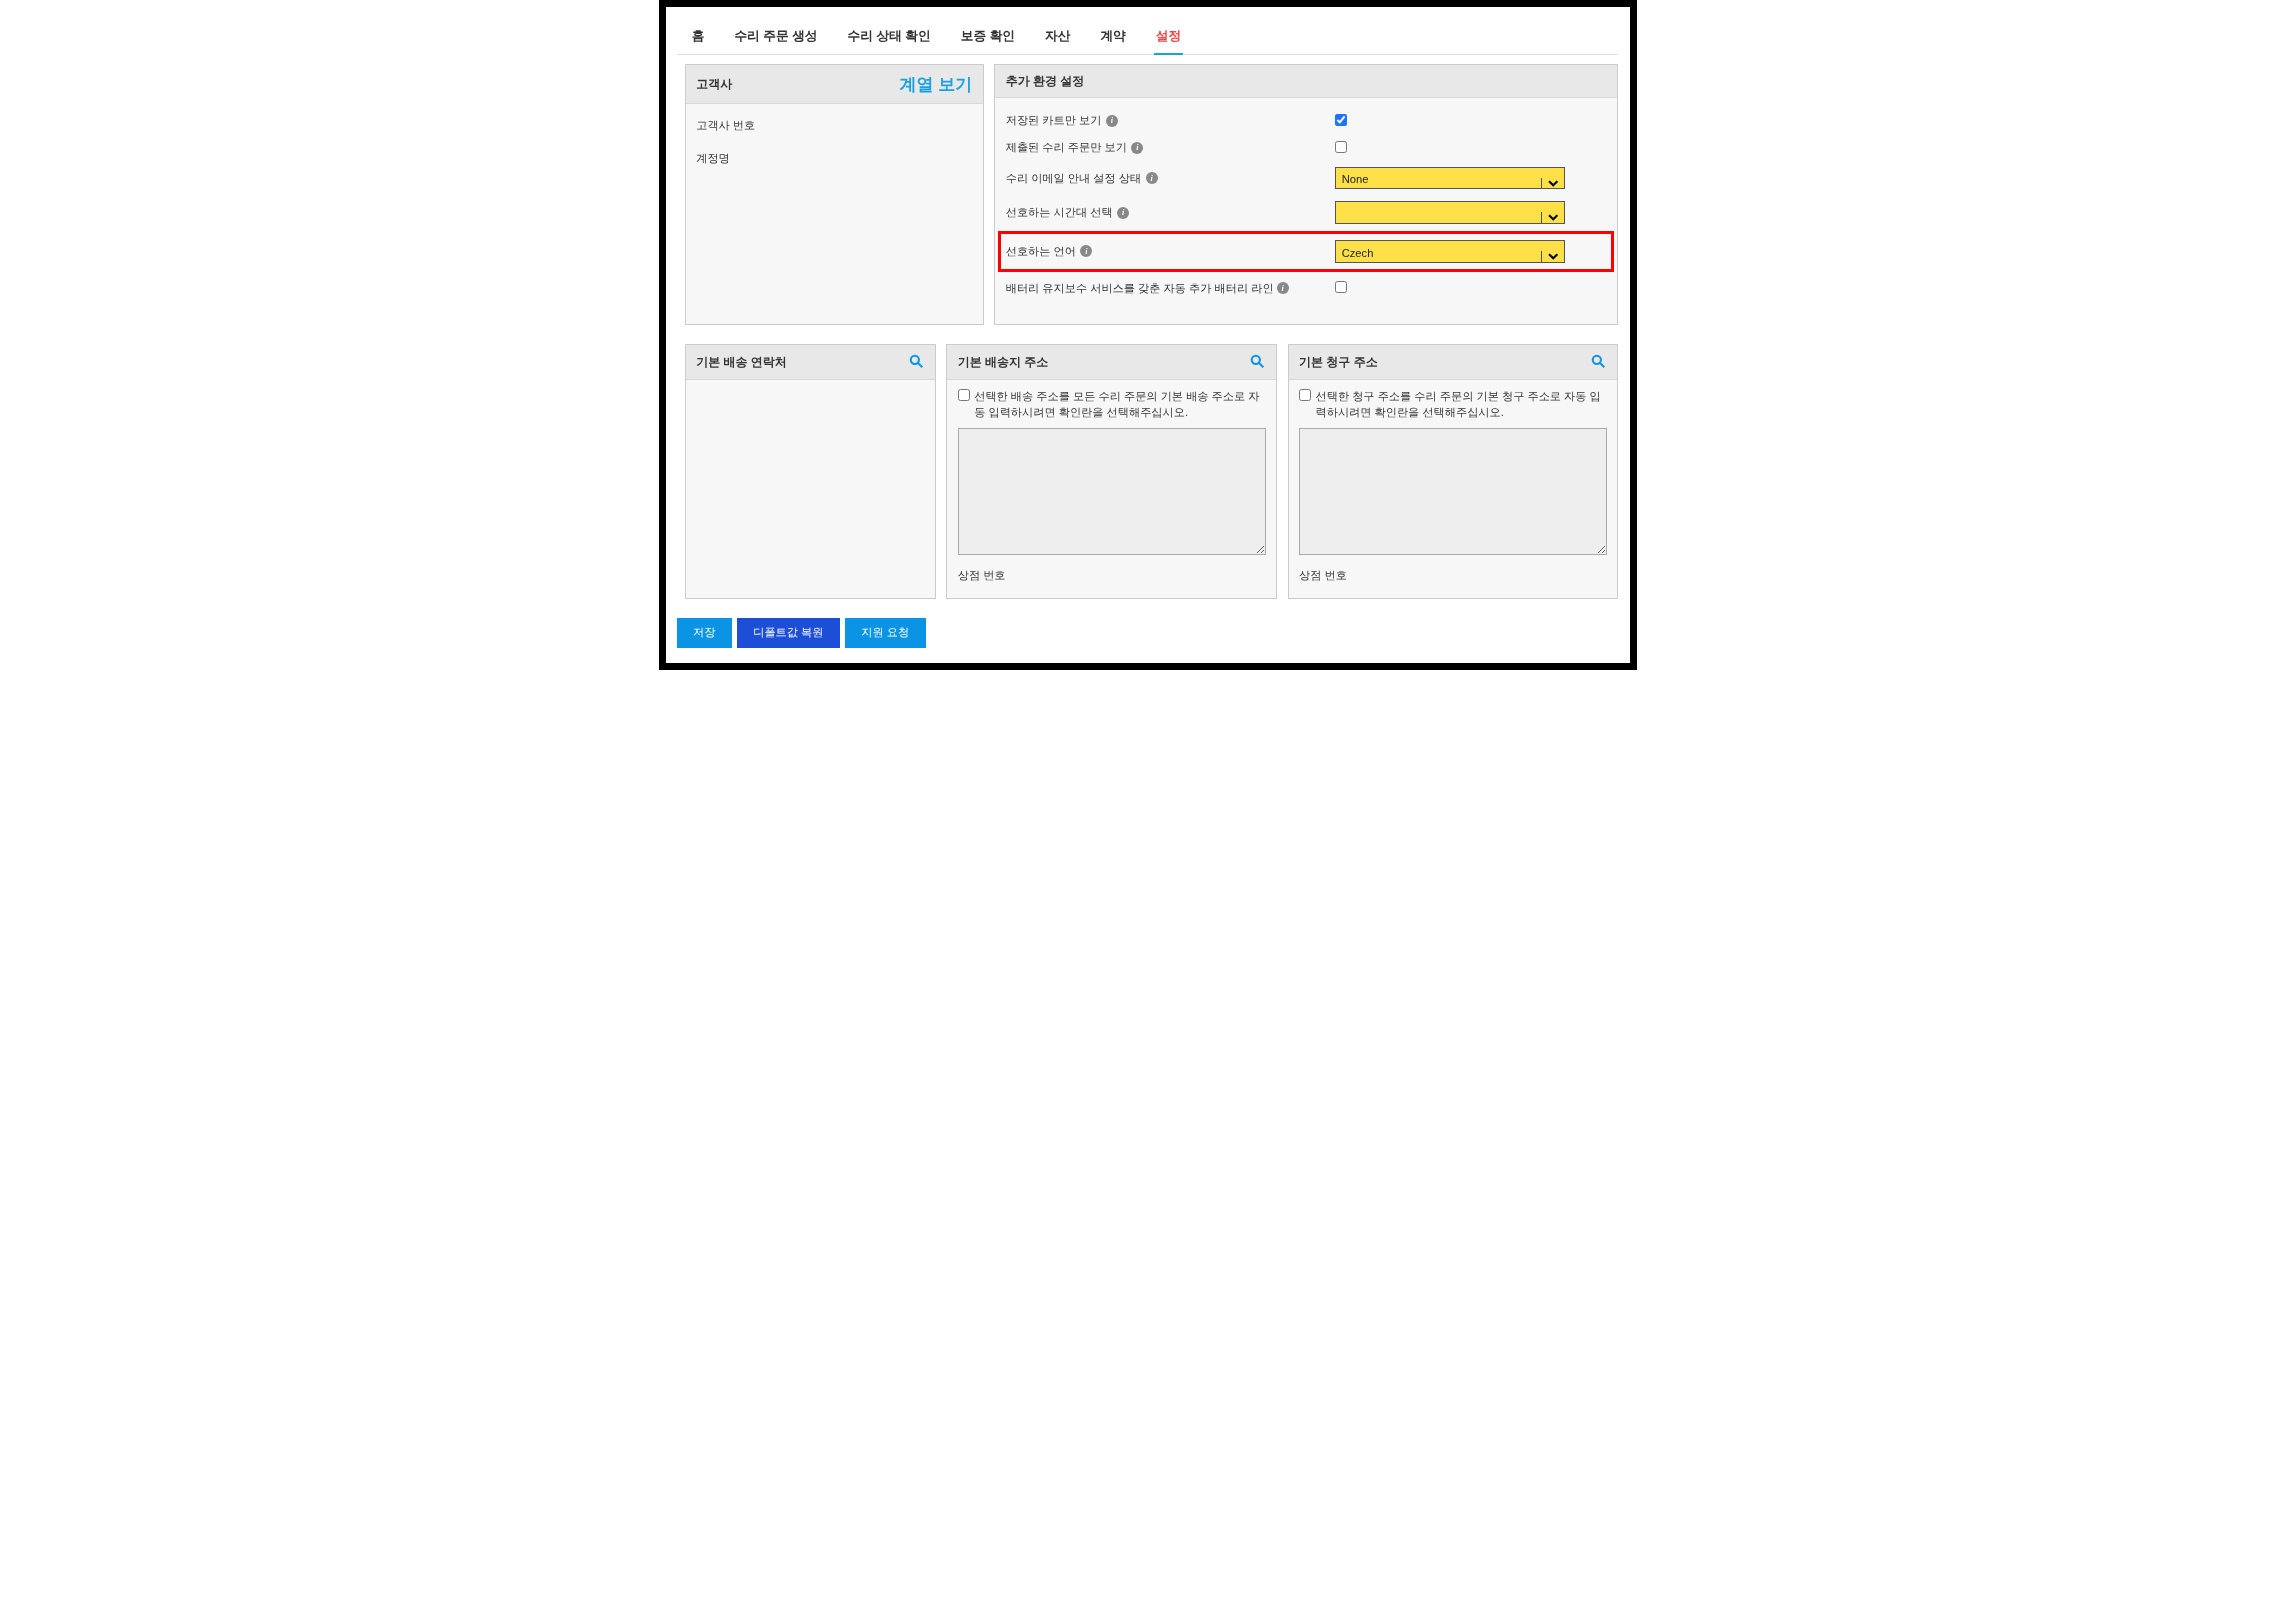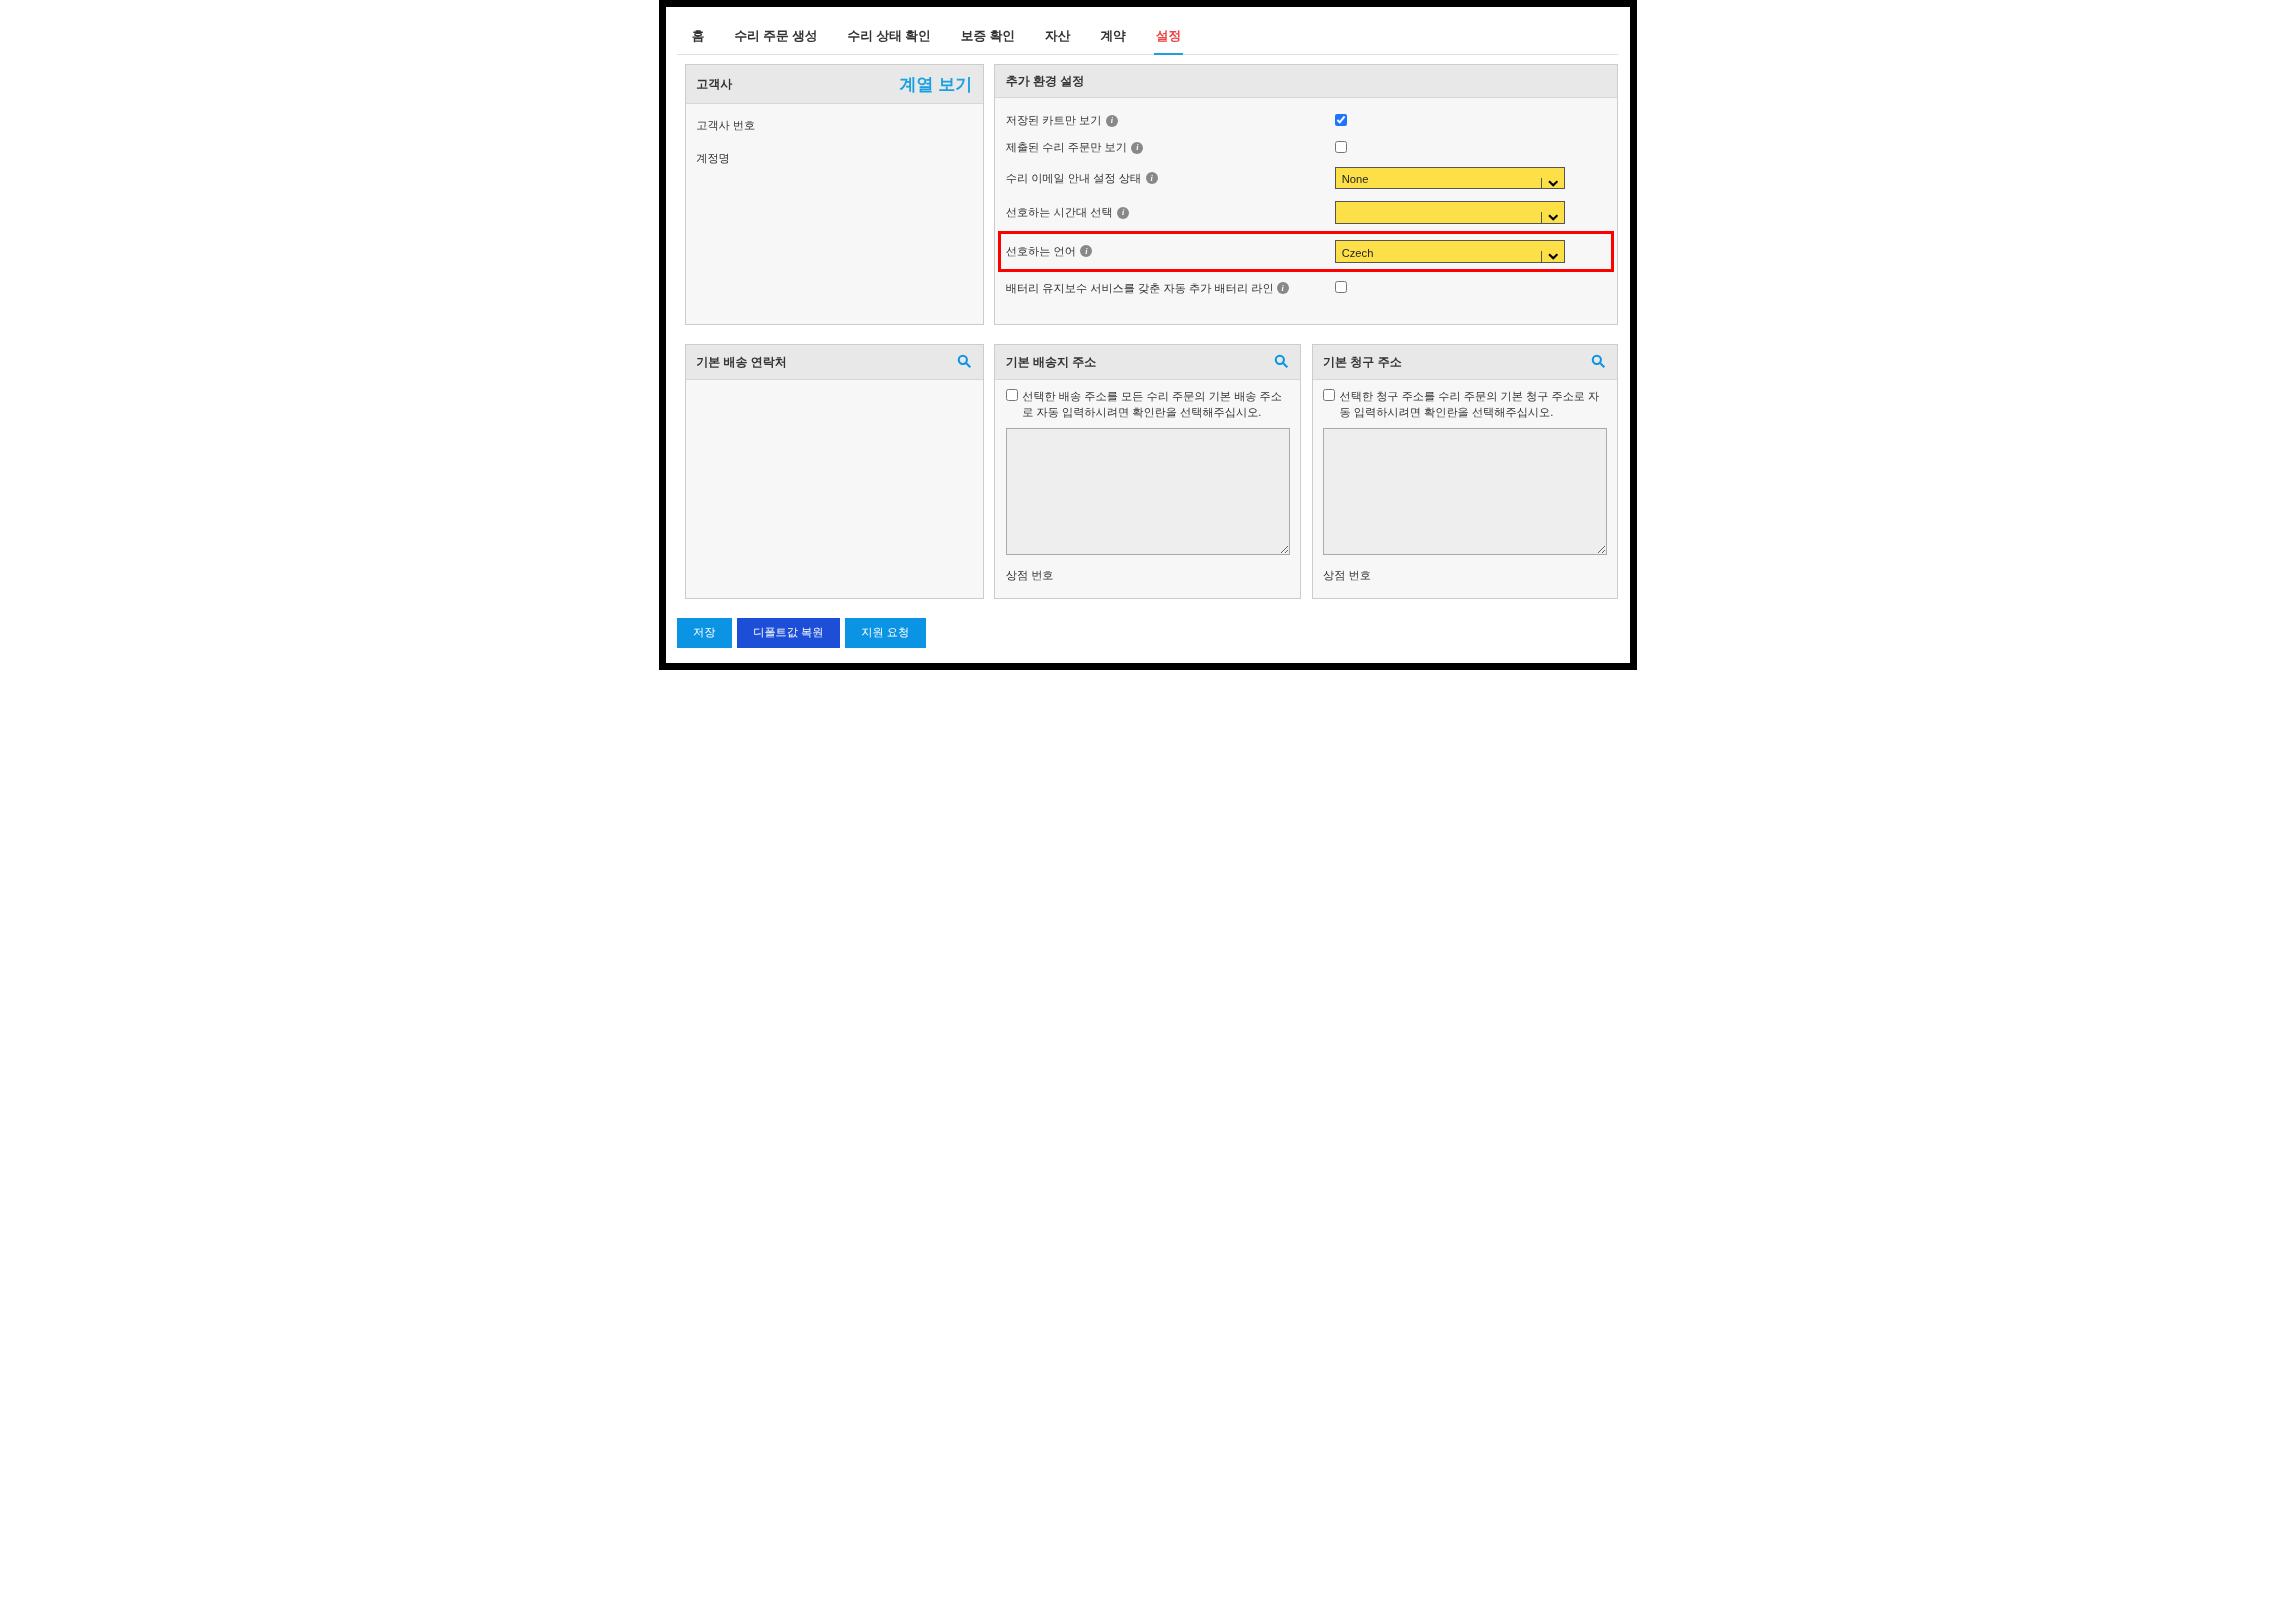--- a/index.html
+++ b/index.html
@@ -298,21 +298,21 @@
             <div class="control">
               <input type="checkbox" class="checkbox" style="">
             </div>
           </div>
         </div>
       </div>
     </div>
 
     <div class="panels-row">
 
-      <div class="panel" style="width:299px;gap:27px;">
+      <div class="panel" style="width:251px;gap:27px;">
         <div class="panel-header">
           <span>기본 배송 연락처</span>
           <span class="search-icon">
             <svg viewBox="0 0 24 24">
                 <circle cx="10" cy="10" r="6" fill="none" stroke="#0a94e3" stroke-width="3"></circle>
                 <line x1="15" y1="15" x2="21" y2="21" stroke="#0a94e3" stroke-width="3"></line>
               </svg>
           </span>
         </div>
       </div>

